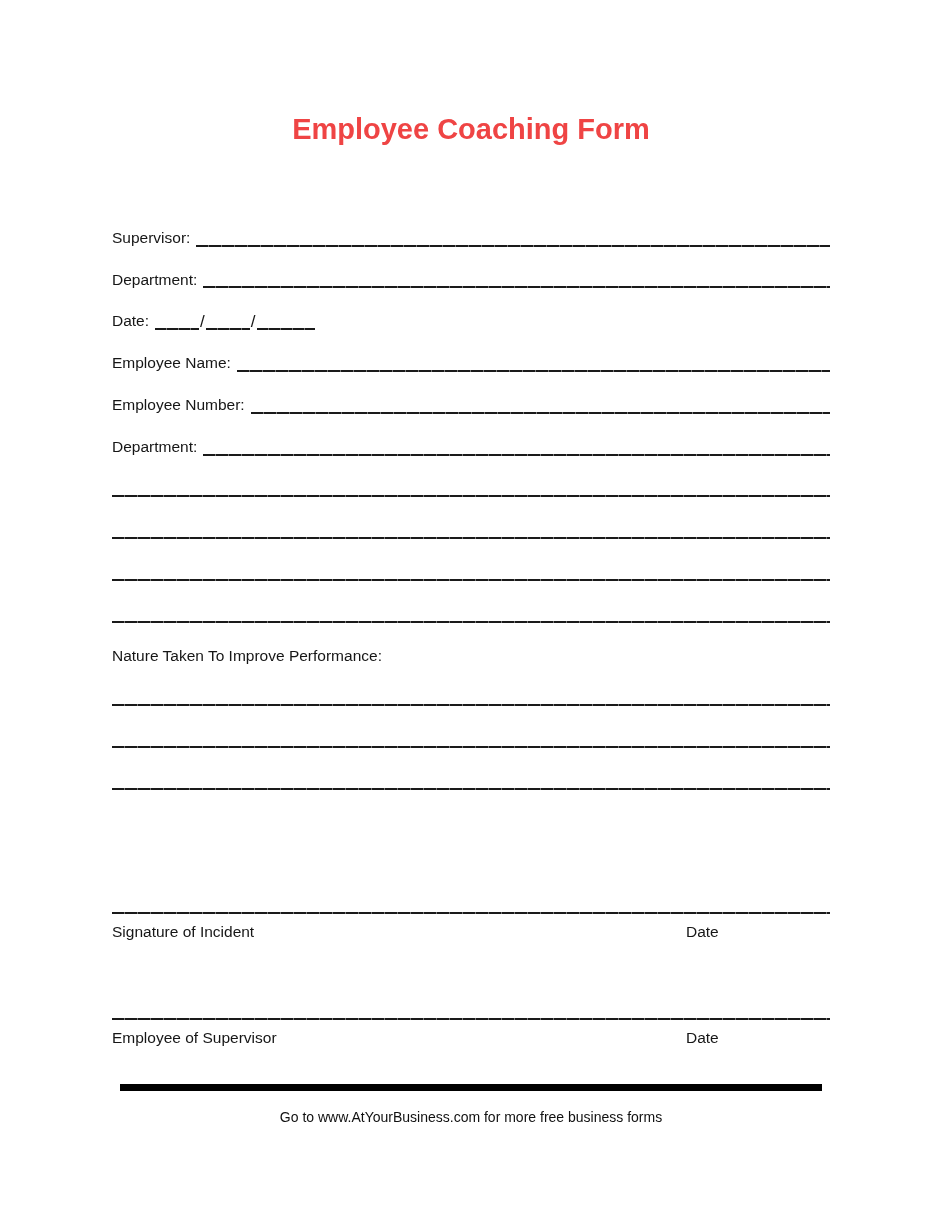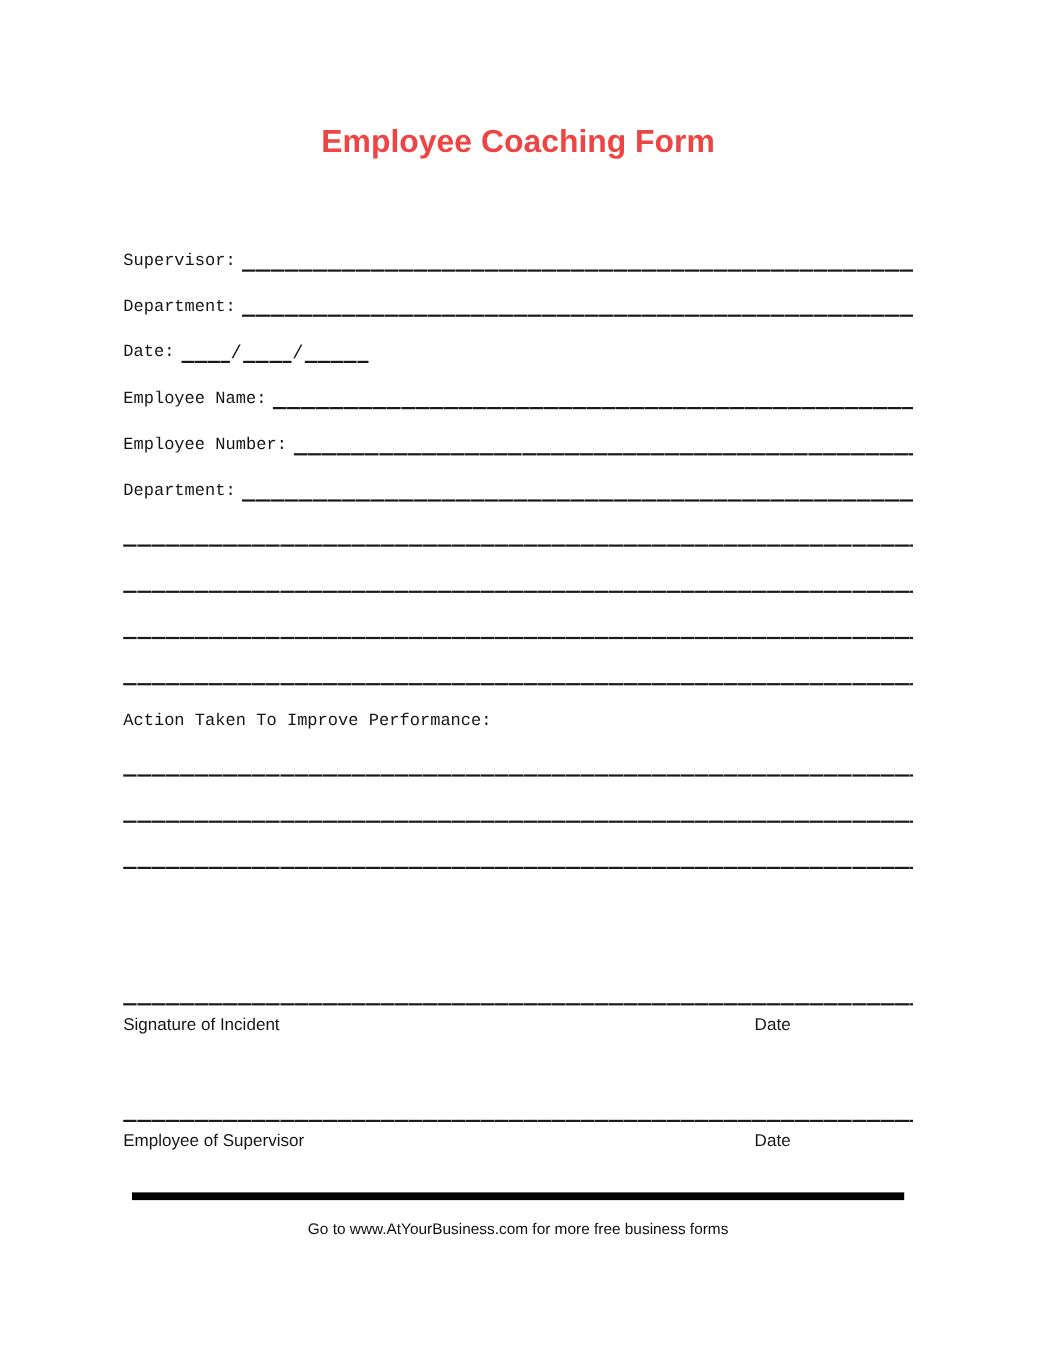--- a/index.html
+++ b/index.html
@@ -20,21 +20,20 @@
     font-weight:bold;
     text-align:center;
     color:#ef4444;
     letter-spacing:0px;
   }
   .form-body { margin-top:58px; }
   .row {
     height:41.8px;
     display:flex;
     align-items:flex-end;
-    font-family:Liberation Mono, monospace;
   }
   .lbl {
     font-size:15.5px;
     line-height:1.15;
     white-space:nowrap;
     color:#161616;
   }
   .fill {
     flex:1;
     height:2px;
@@ -134,21 +133,21 @@
       <div class="fill"></div>
     </div>
     <div class="row blank">
       <div class="fill"></div>
     </div>
     <div class="row blank">
       <div class="fill"></div>
     </div>
 
     <div class="row">
-      <span class="lbl">Action Taken To Improve Performance:</span>
+      <span class="lbl">Nature Taken To Improve Performance:</span>
     </div>
 
     <div class="row blank">
       <div class="fill"></div>
     </div>
     <div class="row blank">
       <div class="fill"></div>
     </div>
     <div class="row blank">
       <div class="fill"></div>

